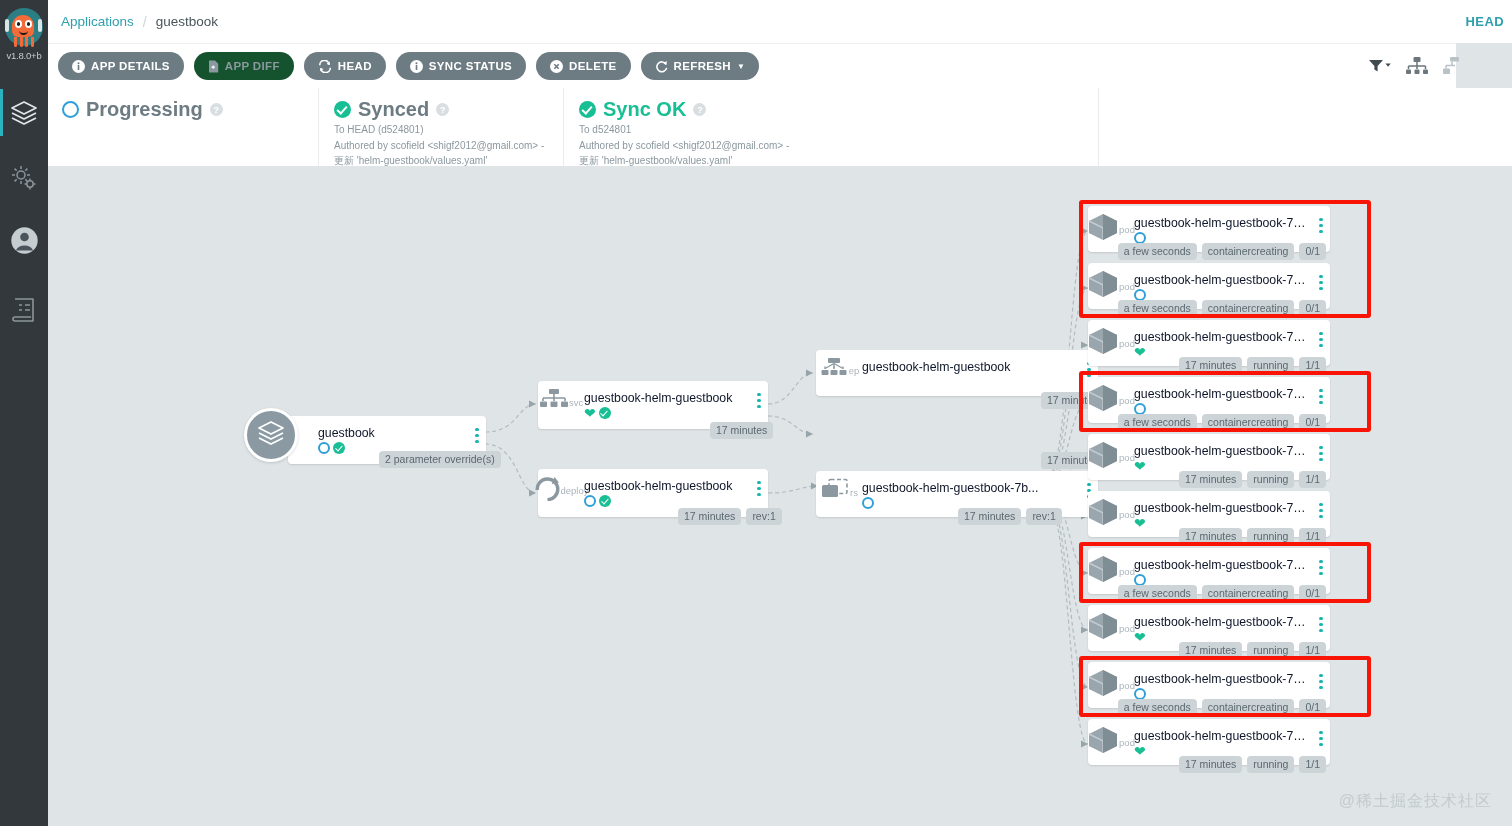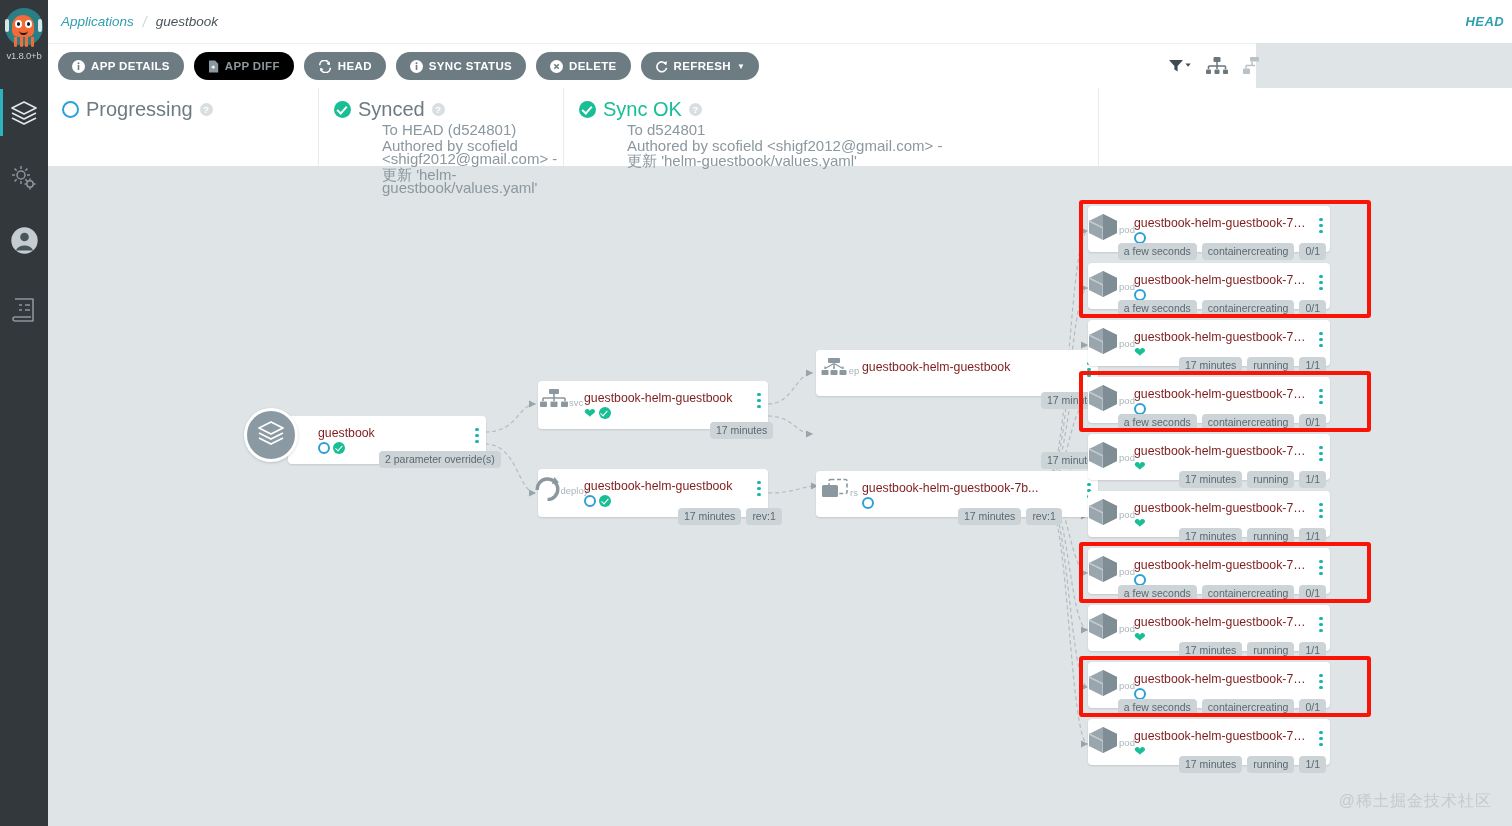--- a/index.html
+++ b/index.html
@@ -72,69 +72,69 @@
     content: ''; position: absolute; left: 0; top: 6px;
     width: 3px; height: 47px; background: #2bb3c0;
   }
   .nav-item svg { display: block; }
   .nav-sp1 { height: 22px; }
 
   
   .topbar {
     position: absolute; left: 48px; top: 0;
     width: 1464px; height: 43px; background: #fff;
-    display: flex; align-items: center; z-index: 30; font-style: italic;
+    display: flex; align-items: center; z-index: 30;
   }
   .crumb { font-size: 13.5px; color: #2e9fae; margin-left: 13px; cursor: pointer; }
   .crumb-sep { color: #cdd5d8; margin: 0 9px; font-size: 14px; }
   .crumb-cur { font-size: 13.5px; color: #49555b; }
   .topbar-right {
     margin-left: auto; margin-right: 8px;
     font-size: 13px; color: #2e9fae; font-weight: bold; letter-spacing: .4px;
     overflow: hidden; white-space: nowrap; max-width: 60px;
   }
 
   
   .toolbar {
     position: absolute; left: 48px; top: 43px;
-    width: 1208px; height: 45px;
+    width: 1408px; height: 45px;
     background: #fff; border-top: 1px solid #eceff1;
     display: flex; align-items: center; z-index: 29;
   }
   .btn {
     height: 28px; border-radius: 14px;
     background: #6d7b83; color: #fff;
     font-size: 11.5px; font-weight: bold; letter-spacing: .35px;
     display: flex; align-items: center; gap: 6px;
     padding: 0 14px; margin-left: 10px; cursor: pointer;
     white-space: nowrap; border: none;
   }
-  .btn.disabled { background: #000000; color: #8b989f; cursor: default; }
+  .btn.disabled { background: #14532d; color: #8b989f; cursor: default; }
   .btn .gl { display: flex; align-items: center; }
   .tools-right {
     margin-left: auto; display: flex; align-items: center;
     gap: 13px; margin-right: 6px;
   }
   .tool-ic { cursor: pointer; display: flex; align-items: center; }
 
   
   .statusbar {
     position: absolute; left: 48px; top: 88px;
     width: 1464px; height: 78px; background: #fff;
     display: flex; z-index: 28;
   }
   .st-cell { position: relative; padding-top: 10px; }
   .st-cell.c1 { width: 270px; padding-left: 14px; }
   .st-cell.c2 { width: 245px; padding-left: 15px; border-left: 1px solid #e8ecee; }
   .st-cell.c3 { width: 535px; padding-left: 15px; border-left: 1px solid #e8ecee; }
   .st-cell.c4 { flex: 1; border-left: 1px solid #e8ecee; }
   .st-head { display: flex; align-items: center; gap: 7px; }
-  .st-title { font-size: 20px; color: #6d7b83; font-weight: normal; }
+  .st-title { font-size: 20px; color: #6d7b83; font-weight: bold; }
   .st-title.green { color: #18be94; }
-  .st-sub { font-size: 15px; color: #8b989f; line-height: 13.5px; margin-top: 2px; margin-left: 48px; }
+  .st-sub { font-size: 10px; color: #8b989f; line-height: 13.5px; margin-top: 2px; }
   .qmark {
     width: 13px; height: 13px; border-radius: 50%;
     background: #d9dee1; color: #fff; font-size: 9.5px; font-weight: bold;
     display: flex; align-items: center; justify-content: center; cursor: pointer;
   }
   .ring-blue {
     width: 17px; height: 17px; border-radius: 50%;
     border: 2.6px solid #2e9fd8; box-sizing: border-box;
   }
   .check-green {
@@ -164,21 +164,21 @@
     width: 46px; display: flex; flex-direction: row;
     align-items: center; justify-content: center;
     flex-shrink: 0; padding-top: 7px;
   }
   .node .kind {
     font-size: 9.5px; color: #aab5ba; margin-top: 1px;
     line-height: 10px; white-space: nowrap;
   }
   .node .nbody { flex: 1; padding-top: 10px; min-width: 0; }
   .node .nname {
-    font-size: 12.3px; color: #7f1d1d; line-height: 14px;
+    font-size: 12.3px; color: #0f172a; line-height: 14px;
     white-space: nowrap; overflow: hidden; text-overflow: ellipsis;
     padding-right: 4px;
   }
   .node .nstat { display: flex; align-items: center; gap: 3px; margin-top: 2px; }
   .kebab {
     width: 18px; flex-shrink: 0; padding-top: 12px;
     display: flex; flex-direction: column; align-items: center; gap: 2.6px;
     cursor: pointer;
   }
   .kebab i { width: 3.4px; height: 3.4px; border-radius: 50%; background: #18b5ad; display: block; }

